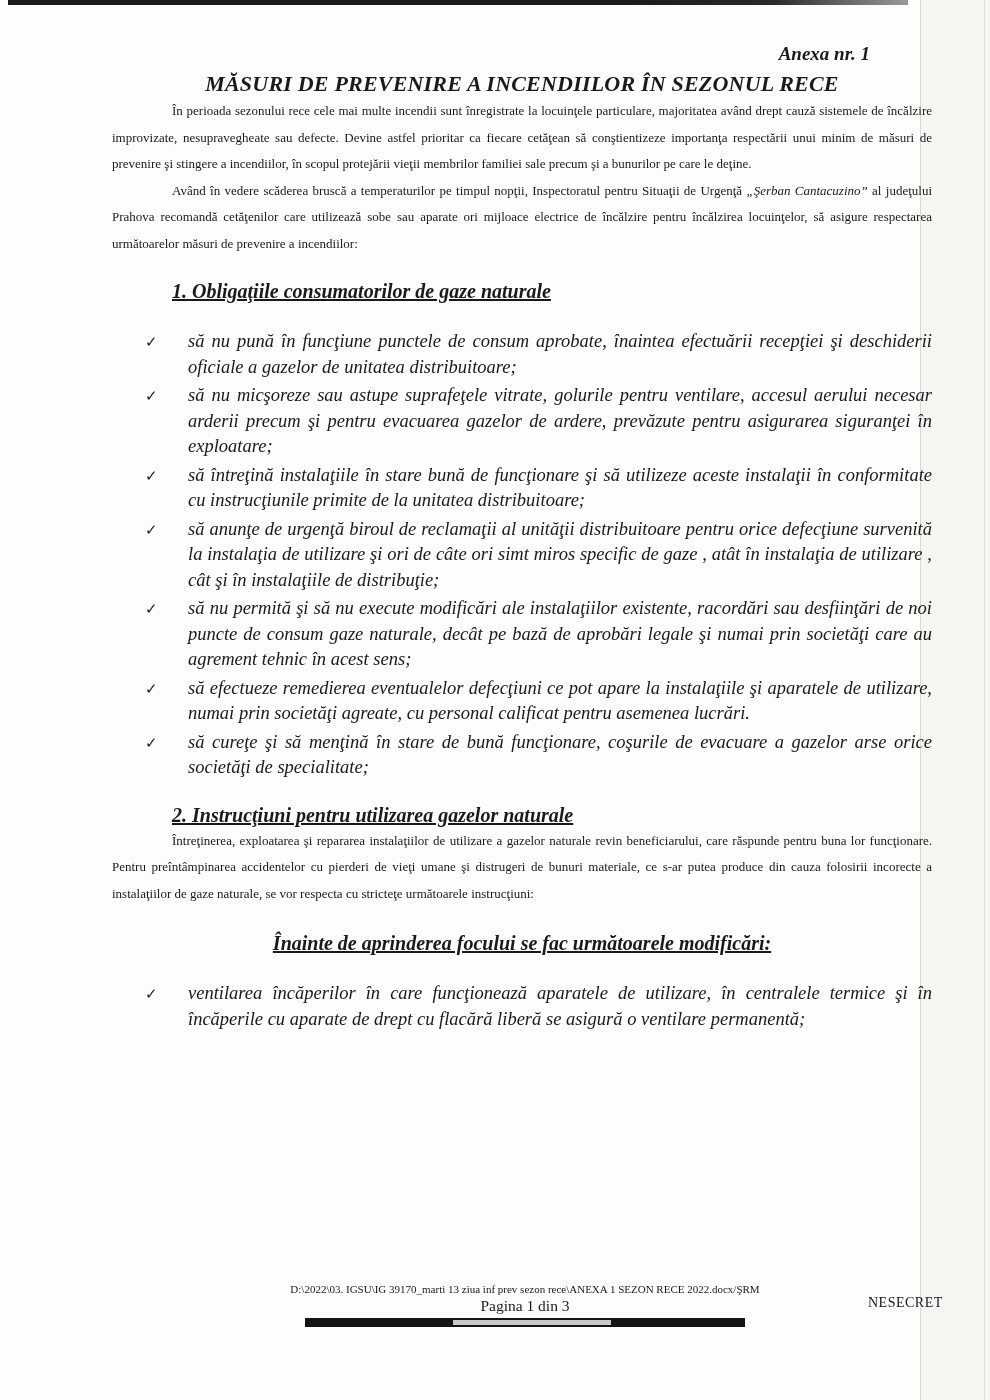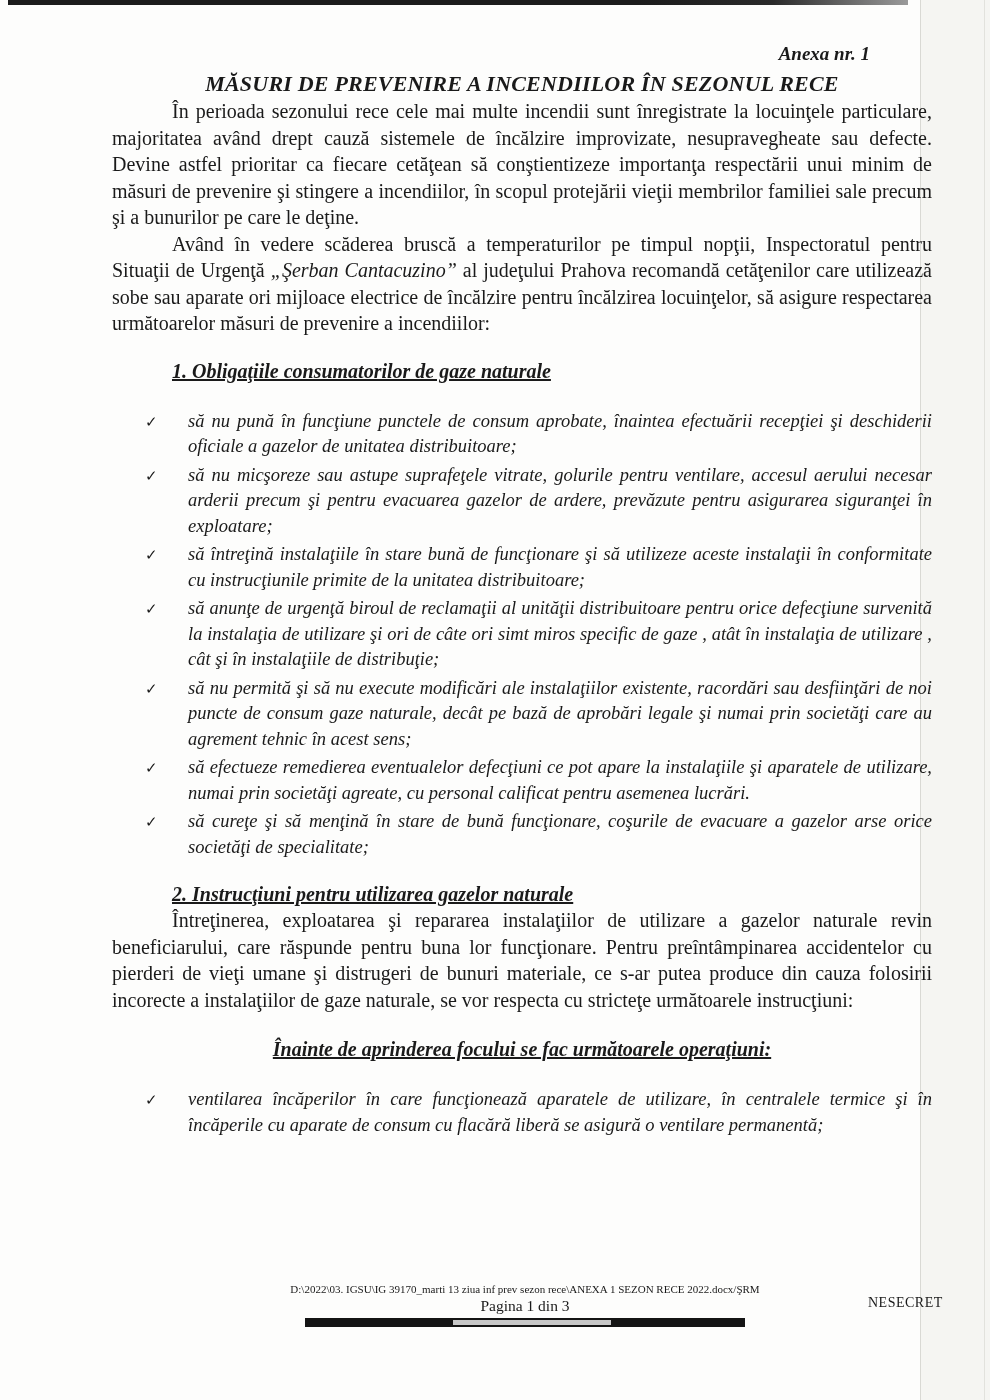--- a/index.html
+++ b/index.html
@@ -31,21 +31,21 @@
     text-align:right;padding-right:62px;
     font-size:19px;font-weight:bold;font-style:italic;
     line-height:24px;
   }
   .doc-title{
     text-align:center;
     font-size:22px;font-weight:bold;font-style:italic;
     margin:4px 0 0 0;line-height:28px;letter-spacing:.2px;
   }
   p.body-par{
-    font-size:20px;line-height:26.5px;
+    font-size:13px;line-height:26.5px;
     text-align:justify;text-indent:60px;
     margin:0;
   }
   .p1{margin-top:15px;}
   .p2{margin-top:27px;}
   .quote-name{font-style:italic;}
   .sec-heading{
     margin:21px 0 0 60px;
     font-size:20px;font-weight:bold;font-style:italic;
     text-decoration:underline;
@@ -149,26 +149,26 @@
       <li>
         <span class="check">✓</span>
         <span class="li-text">să cureţe şi să menţină în stare de bună funcţionare, coşurile de evacuare a gazelor arse orice societăţi de specialitate;</span>
       </li>
     </ul>
 
     <div class="sec-heading">2. Instrucţiuni pentru utilizarea gazelor naturale</div>
 
     <p class="body-par p2">Întreţinerea, exploatarea şi repararea instalaţiilor de utilizare a gazelor naturale revin beneficiarului, care răspunde pentru buna lor funcţionare. Pentru preîntâmpinarea accidentelor cu pierderi de vieţi umane şi distrugeri de bunuri materiale, ce s-ar putea produce din cauza folosirii incorecte a instalaţiilor de gaze naturale, se vor respecta cu stricteţe următoarele instrucţiuni:</p>
 
-    <div class="center-heading">Înainte de aprinderea focului se fac următoarele operaţiuni:</div>
+    <div class="center-heading">Înainte de aprinderea focului se fac următoarele modificări:</div>
 
     <ul class="check-list">
       <li>
         <span class="check">✓</span>
-        <span class="li-text">ventilarea încăperilor în care funcţionează aparatele de utilizare, în centralele termice şi în încăperile cu aparate de consum cu flacără liberă se asigură o ventilare permanentă;</span>
+        <span class="li-text">ventilarea încăperilor în care funcţionează aparatele de utilizare, în centralele termice şi în încăperile cu aparate de drept cu flacără liberă se asigură o ventilare permanentă;</span>
       </li>
     </ul>
 
   </div>
 
   <div class="footer-center">
     <div class="footer-path">D:\2022\03. IGSU\IG 39170_marti 13 ziua inf prev sezon rece\ANEXA 1 SEZON RECE 2022.docx/ŞRM</div>
     <div class="footer-page">Pagina 1 din 3</div>
   </div>
 

